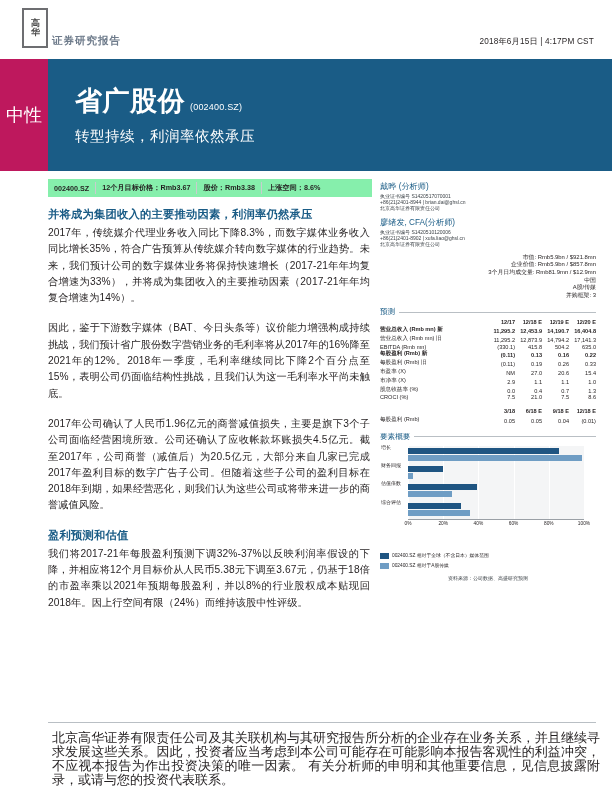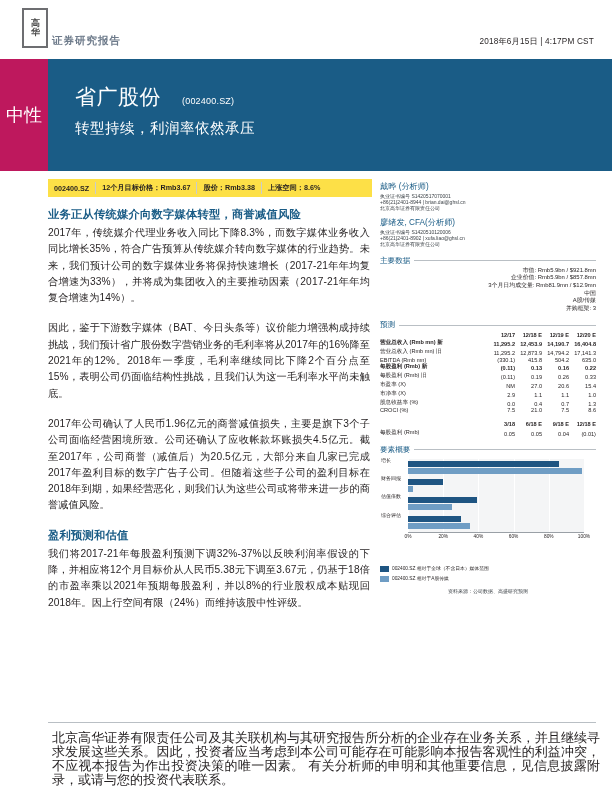--- a/index.html
+++ b/index.html
@@ -49,28 +49,28 @@
     display: flex; flex-direction: column; align-items: center; justify-content: center;
     font-size: 18px; line-height: 21px; font-weight: normal;
   }
   .banner-body {
     position: absolute; left: 48px; top: 0; width: 564px; height: 112px;
     background: #1a5c86;
     color: #ffffff;
     padding: 24px 0 0 27px;
   }
   .co-line { display: flex; align-items: baseline; }
-  .co-name { font-size: 21px; font-weight: normal; letter-spacing: 0.5px; }
-  .co-ticker { font-size: 9px; margin-left: 21px; letter-spacing: 0.2px; }
+  .co-name { font-size: 27px; font-weight: bold; letter-spacing: 0.5px; }
+  .co-ticker { font-size: 9px; margin-left: 5px; letter-spacing: 0.2px; }
   .co-sub { font-size: 14.5px; margin-top: 8px; letter-spacing: 0.5px; }
 
   
   .pricestrip {
     position: absolute; left: 48px; top: 179px; width: 324px; height: 18px;
-    background: #fde047;
+    background: #86efac;
     display: flex; align-items: center;
     font-size: 7.2px; font-weight: bold; color: #231f20;
   }
   .pricestrip .cell { padding: 0 6px; white-space: nowrap; }
   .pricestrip .sep { width: 1px; height: 12px; background: #c9ccce; }
 
   
   .leftcol {
     position: absolute; left: 48px; top: 207px; width: 322px;
   }
@@ -177,21 +177,21 @@
     <div class="cell">12个月目标价格：Rmb3.67</div>
     <div class="sep"></div>
     <div class="cell">股价：Rmb3.38</div>
     <div class="sep"></div>
     <div class="cell">上涨空间：8.6%</div>
   </div>
 
   <div class="leftcol">
 
     <div class="blk">
-      <div class="sec-head">业务正从传统媒介向数字媒体转型，商誉减值风险</div>
+      <div class="sec-head">并将成为集团收入的主要推动因素，利润率仍然承压</div>
       <p class="body-p">2017年，传统媒介代理业务收入同比下降8.3%，而数字媒体业务收入同比增长35%，符合广告预算从传统媒介转向数字媒体的行业趋势。未来，我们预计公司的数字媒体业务将保持快速增长（2017-21年年均复合增速为33%），并将成为集团收入的主要推动因素（2017-21年年均复合增速为14%）。</p>
     </div>
 
 
     <div class="blk">
       <p class="body-p">因此，鉴于下游数字媒体（BAT、今日头条等）议价能力增强构成持续挑战，我们预计省广股份数字营销业务的毛利率将从2017年的16%降至2021年的12%。2018年一季度，毛利率继续同比下降2个百分点至15%，表明公司仍面临结构性挑战，且我们认为这一毛利率水平尚未触底。</p>
     </div>
 
     <div class="blk">
       <p class="body-p">2017年公司确认了人民币1.96亿元的商誉减值损失，主要是旗下3个子公司面临经营困境所致。公司还确认了应收帐款坏账损失4.5亿元。截至2017年，公司商誉（减值后）为20.5亿元，大部分来自几家已完成2017年盈利目标的数字广告子公司。但随着这些子公司的盈利目标在2018年到期，如果经营恶化，则我们认为这些公司或将带来进一步的商誉减值风险。</p>
@@ -214,24 +214,20 @@
         <div class="analyst-line">北京高华证券有限责任公司</div>
       </div>
       <div class="analyst">
         <div class="analyst-name">廖绪发, CFA(分析师)</div>
         <div class="analyst-line">执业证书编号 S1420510120006</div>
         <div class="analyst-line">+86(21)2401-8902 | xufa.liao@ghsl.cn</div>
         <div class="analyst-line">北京高华证券有限责任公司</div>
       </div>
     </div>
 
-    <div class="rsec-title">
-      <span>主要数据</span>
-      <span class="rule"></span>
-    </div>
     <div>
       <div class="kv">市值: Rmb5.9bn / $921.8mn</div>
       <div class="kv">企业价值: Rmb5.9bn / $857.8mn</div>
       <div class="kv">3个月日均成交量: Rmb81.9mn / $12.9mn</div>
       <div class="kv">中国</div>
       <div class="kv">A股/传媒</div>
       <div class="kv">并购框架: 3</div>
     </div>
 
     <div class="rsec-title">

